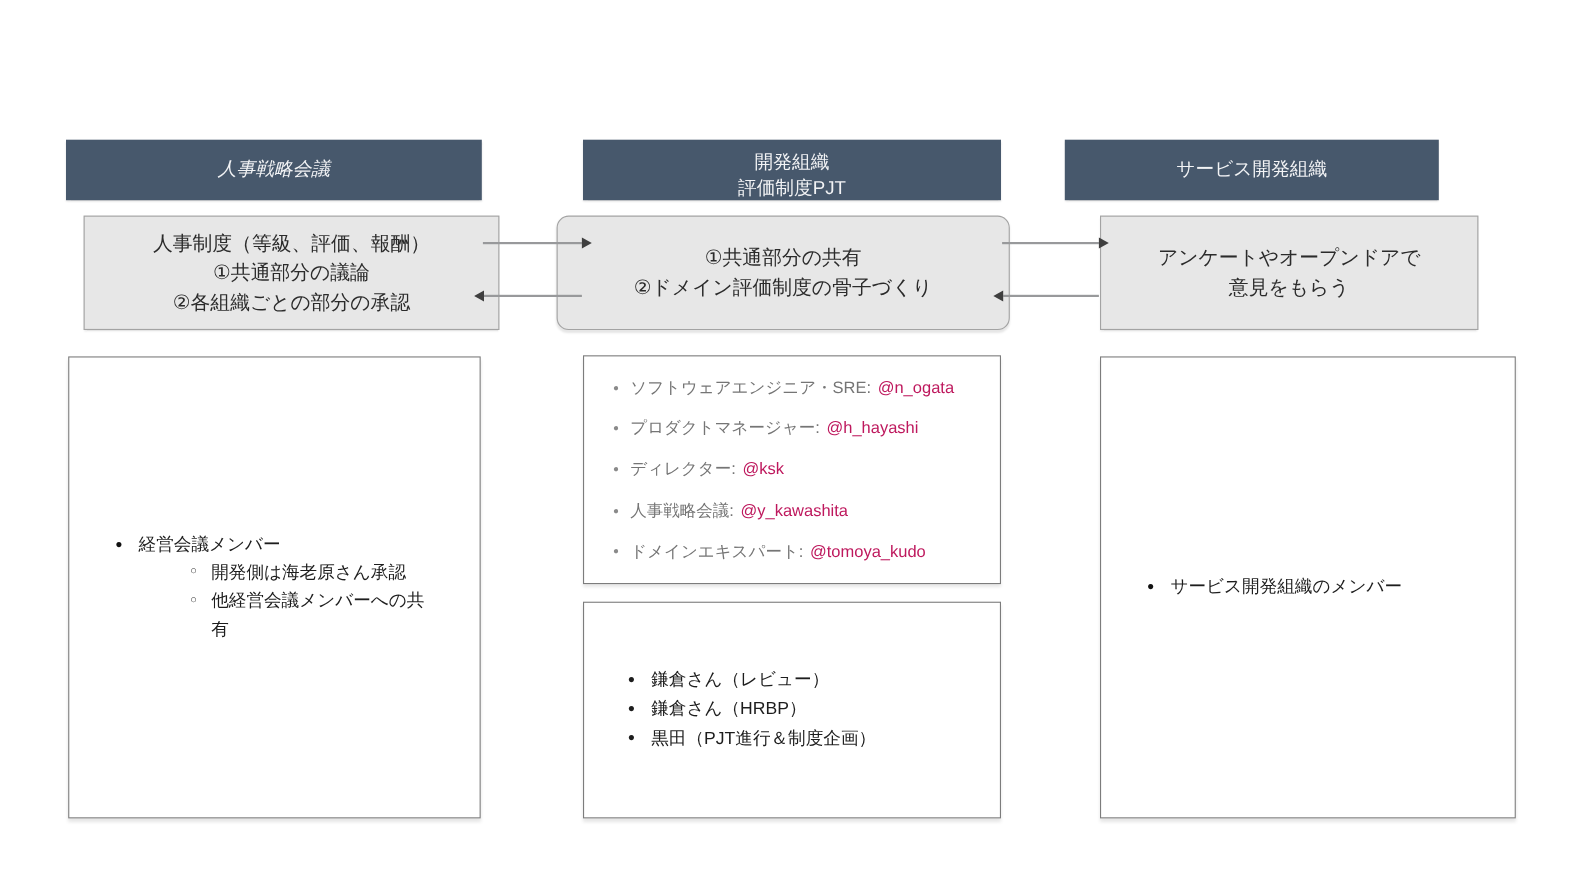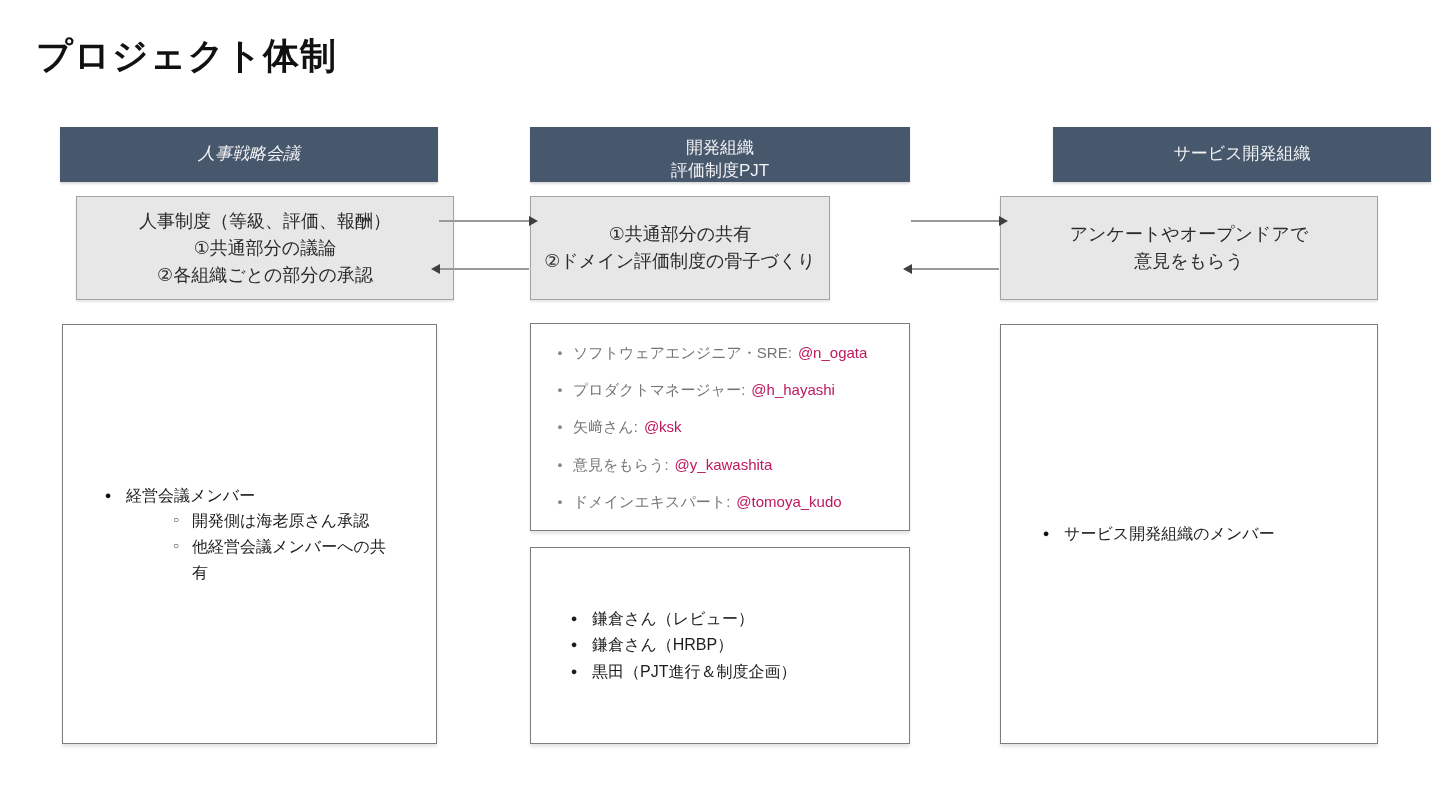--- a/index.html
+++ b/index.html
@@ -15,32 +15,32 @@
   
   .hdr {
     position:absolute; top:127px; height:55px;
     background:#47586C; color:#F2F3F5;
     display:flex; flex-direction:column; align-items:center; justify-content:center;
     font-size:17px; line-height:1.32; text-align:center;
     box-shadow:0 2px 2px rgba(0,0,0,0.14);
   }
   .hdr-left  { left:60px;   width:378px;font-style:italic; }
   .hdr-mid   { left:530px;  width:380px;justify-content:flex-end; }
-  .hdr-right { left:1053px; width:378px; }
+  .hdr-right { left:968px; width:340px; }
   
   .sum {
     position:absolute; top:196px; height:104px;
     background:#E7E7E7; border:1px solid #A3A3A3; color:#2B2B2B;
     display:flex; flex-direction:column; align-items:center; justify-content:center;
     font-size:18px; line-height:1.5; text-align:center;
     box-shadow:0 2px 2px rgba(0,0,0,0.10);
   }
   .sum-left  { left:60px;   width:378px;margin-left:16px; }
-  .sum-mid   { left:530px;  width:300px; }
-  .sum-right { left:1000px; width:378px; }
+  .sum-mid   { left:506px;  width:412px;border-radius:11px; }
+  .sum-right { left:1000px; width:344px; }
   
   .detail {
     position:absolute; background:#ffffff; border:1px solid #7C7C7C;
     box-shadow:0 3px 3px rgba(0,0,0,0.10);
   }
   .det-left  { left:62px;   top:324px; width:375px; height:420px;
                display:flex; flex-direction:column; justify-content:center; }
   .det-mid-a { left:530px;  top:323px; width:380px; height:208px;
                display:flex; flex-direction:column; justify-content:space-around;
                padding:10px 10px 10px 16px; }
@@ -78,21 +78,20 @@
   .ar1 { left:439px; top:220px; width:90px; }
   .ar2 { left:440px; top:268px; width:89px; }
   .ar3 { left:911px; top:220px; width:88px; }
   .ar4 { left:912px; top:268px; width:87px; }
 </style>
 </head>
 <body>
 
 <div class="slide">
 
-  <div class="title">プロジェクト体制</div>
 
   <div class="hdr hdr-left">
     <div>人事戦略会議</div>
   </div>
   <div class="hdr hdr-mid">
     <div>開発組織</div>
     <div>評価制度PJT</div>
   </div>
   <div class="hdr hdr-right">
     <div>サービス開発組織</div>
@@ -146,26 +145,26 @@
       <span class="rlabel">ソフトウェアエンジニア・SRE:</span>
       <span class="handle">@n_ogata</span>
     </div>
     <div class="role">
       <span class="rdot">●</span>
       <span class="rlabel">プロダクトマネージャー:</span>
       <span class="handle">@h_hayashi</span>
     </div>
     <div class="role">
       <span class="rdot">●</span>
-      <span class="rlabel">矢﨑さん:</span>
+      <span class="rlabel">ディレクター:</span>
       <span class="handle">@ksk</span>
     </div>
     <div class="role">
       <span class="rdot">●</span>
-      <span class="rlabel">意見をもらう:</span>
+      <span class="rlabel">人事戦略会議:</span>
       <span class="handle">@y_kawashita</span>
     </div>
     <div class="role">
       <span class="rdot">●</span>
       <span class="rlabel">ドメインエキスパート:</span>
       <span class="handle">@tomoya_kudo</span>
     </div>
   </div>
 
   <div class="detail det-mid-b">

